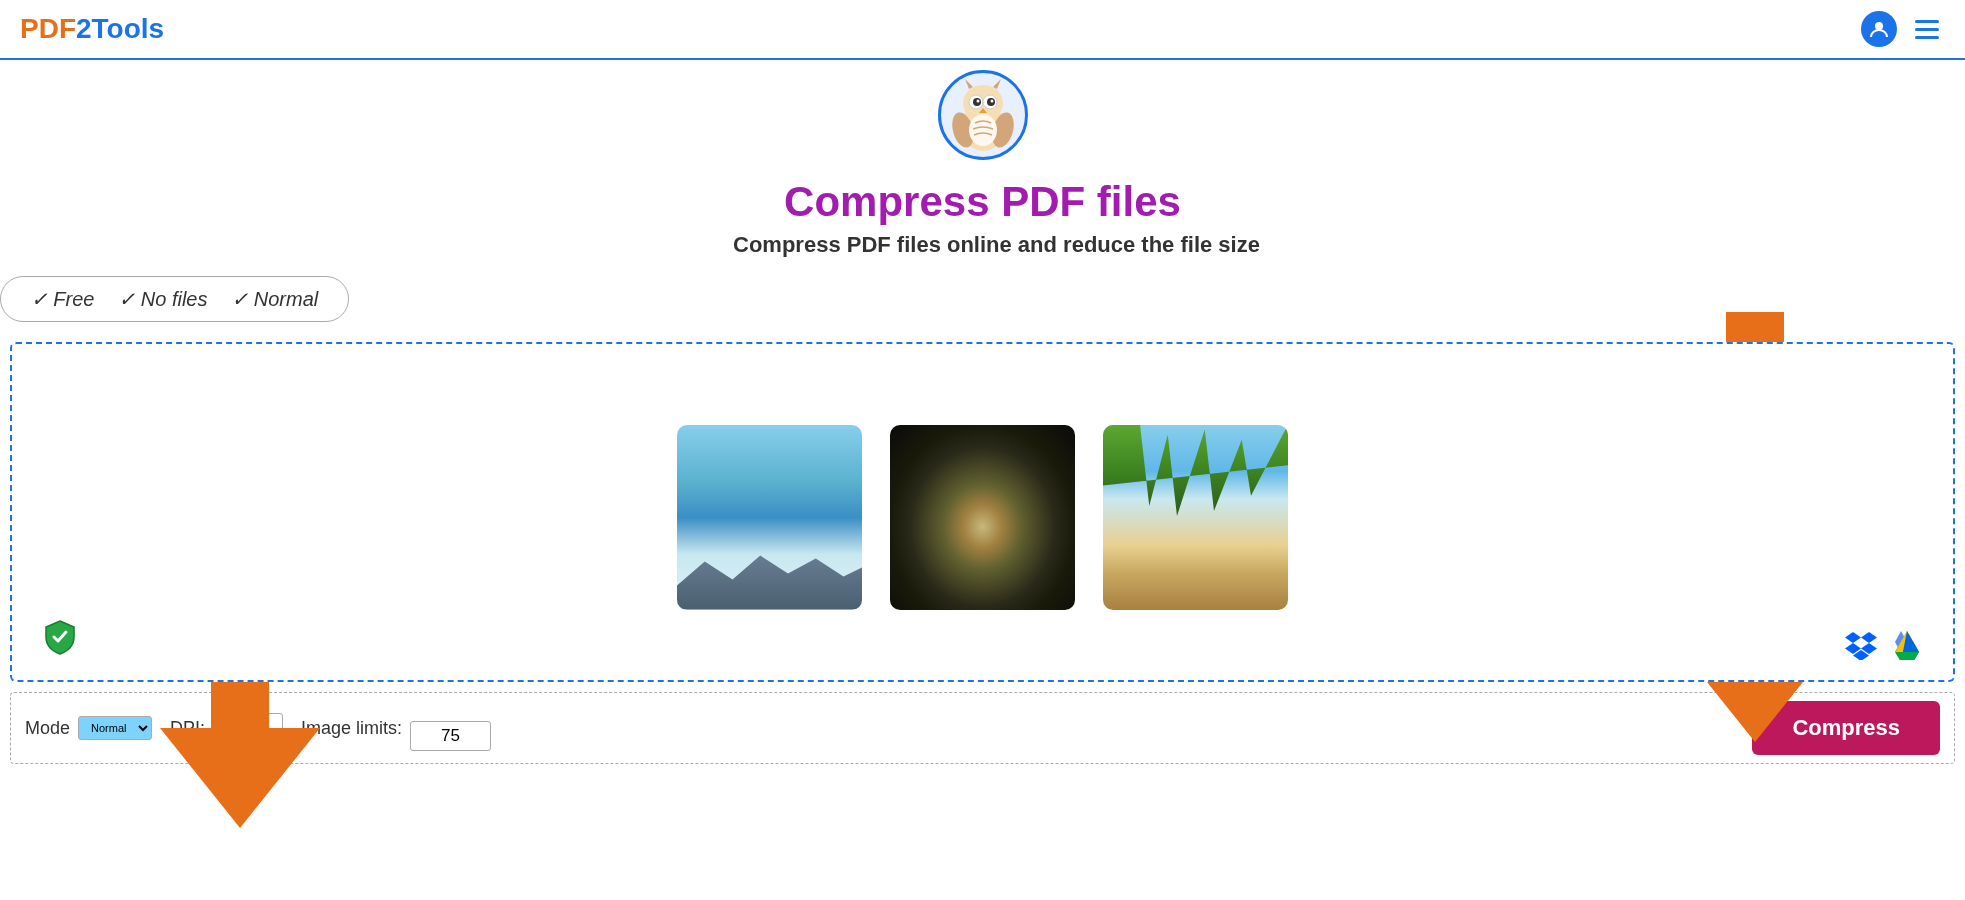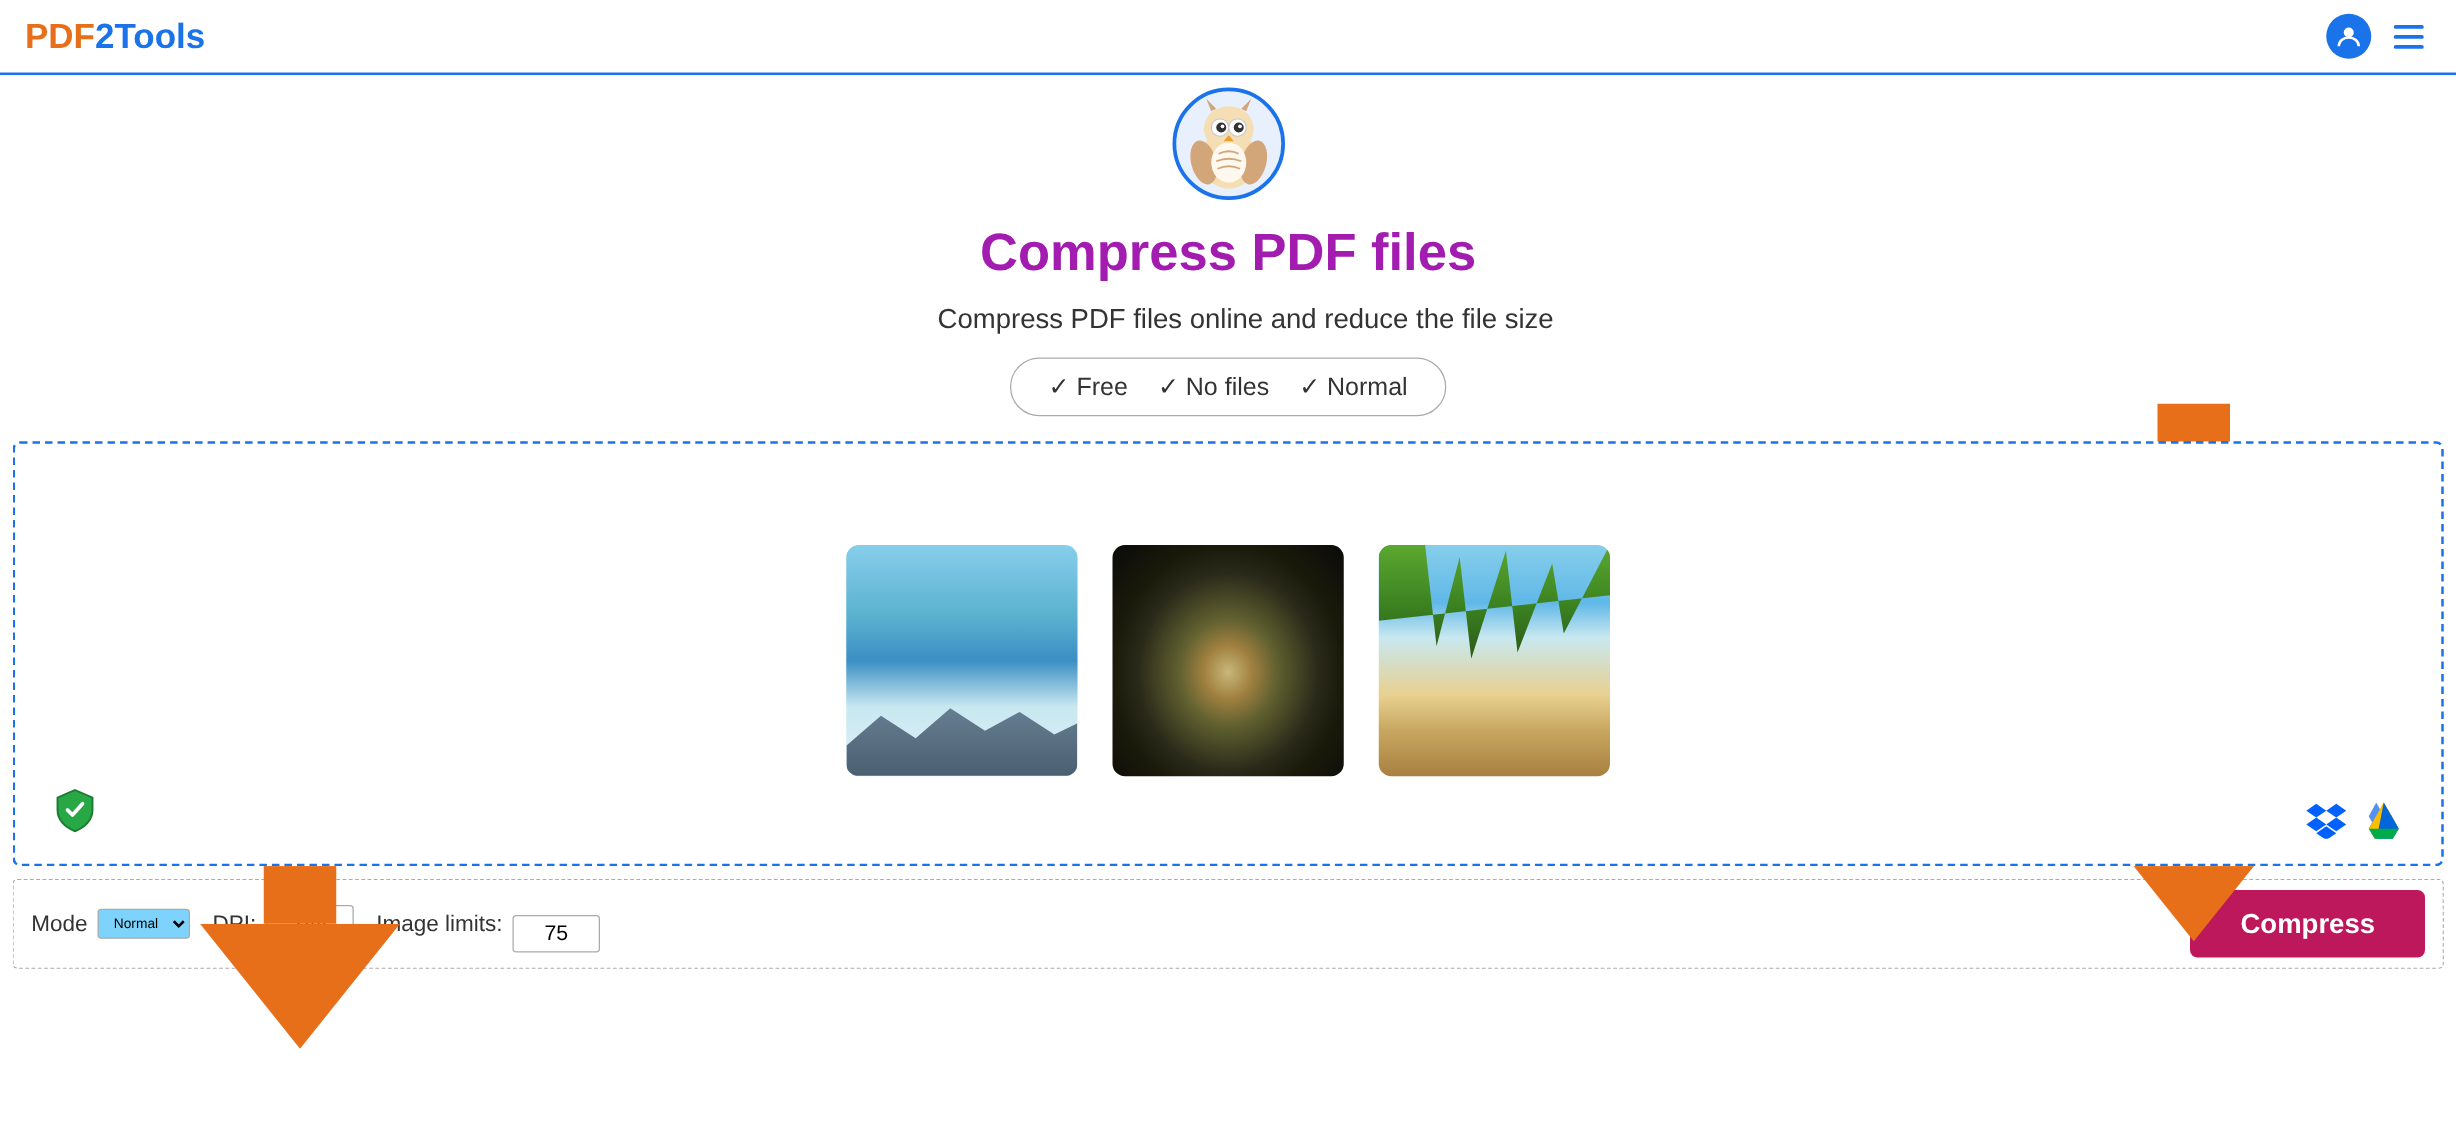--- a/index.html
+++ b/index.html
@@ -92,41 +92,41 @@
       text-align: center;
       margin-top: 18px;
     }
     .page-title-section h1 {
       font-size: 42px;
       font-weight: bold;
       color: #a21caf;
     }
     .page-title-section p {
       font-size: 22px;
-      font-weight: normal;
+      font-weight: bold;
       color: #333;
-      margin-top: 16px;
+      margin-top: 6px;
       padding-left: 28px;
     }
 
     
     .features-badge {
       display: inline-flex;
       align-items: center;
       gap: 24px;
       border: 1.5px solid #aaa;
       border-radius: 30px;
       padding: 10px 30px;
       margin-top: 18px;
       font-size: 20px;
       color: #333;
     }
     .features-badge-wrapper {
       display: flex;
-      justify-content: center;
+      font-style: italic;
     }
 
     
     .main-area {
       position: relative;
       margin: 20px 0 0 0;
     }
     .drop-zone {
       border: 2.5px dashed #1a73e8;
       border-radius: 6px;
@@ -435,20 +435,20 @@
             <option>Low</option>
             <option>High</option>
           </select>
         </div>
         <div class="control-group">
           <label>DPI:</label>
           <input type="text" class="control-input" style="width: 70px;" value="144">
         </div>
         <div class="control-group">
           <label>Image limits:</label>
-          <input type="text" class="control-input" style="width: 70px; margin-top: 15px;" value="75">
+          <input type="text" class="control-input" style="width: 81px; margin-top: 15px;" value="75">
         </div>
       </div>
       <button class="compress-btn">Compress</button>
     </div>
 
   </div>
 </div>
 
 </body></html>

